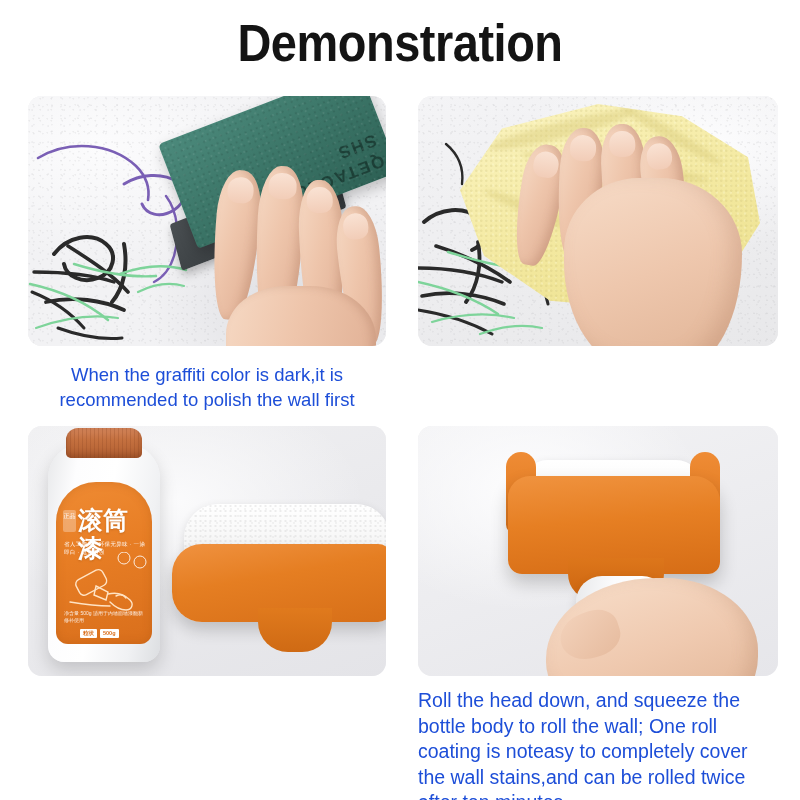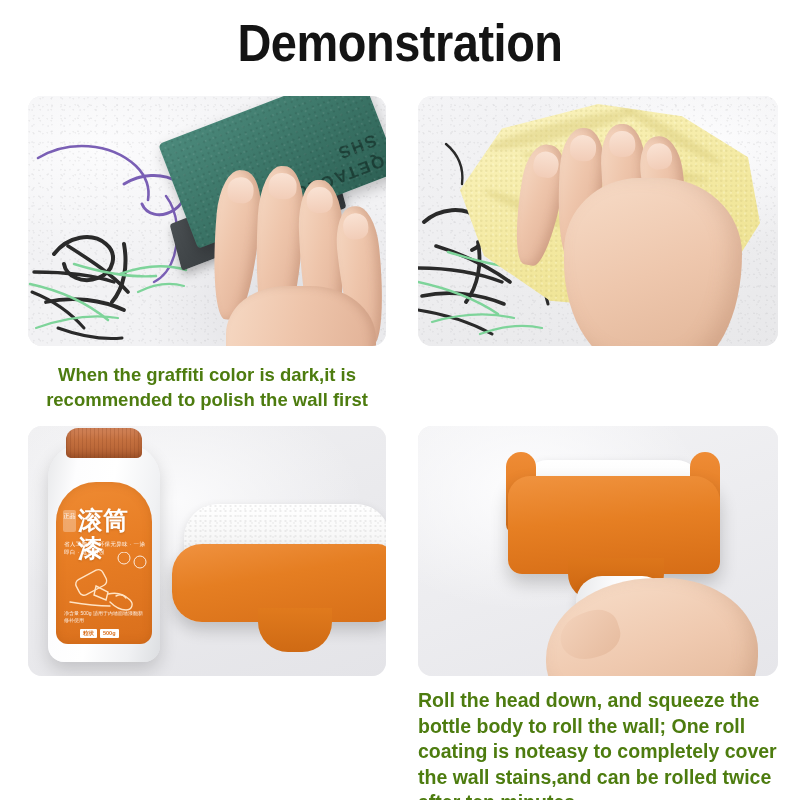--- a/index.html
+++ b/index.html
@@ -53,22 +53,22 @@
     border-radius: 14px;
     overflow: hidden;
     background: #efeff1;
   }
 
   
   .caption {
     margin-top: 16px;
     font-size: 18.5px;
     line-height: 25px;
-    font-weight: 700;
-    color: #4d7c0f;
+    font-weight: 400;
+    color: #1d4ed8;
     text-align: center;
     white-space: pre-line;
   }
   .caption.big {
     font-size: 22px;
     line-height: 30px;
     margin-top: 18px;
   }
   .caption.left {
     text-align: left;

